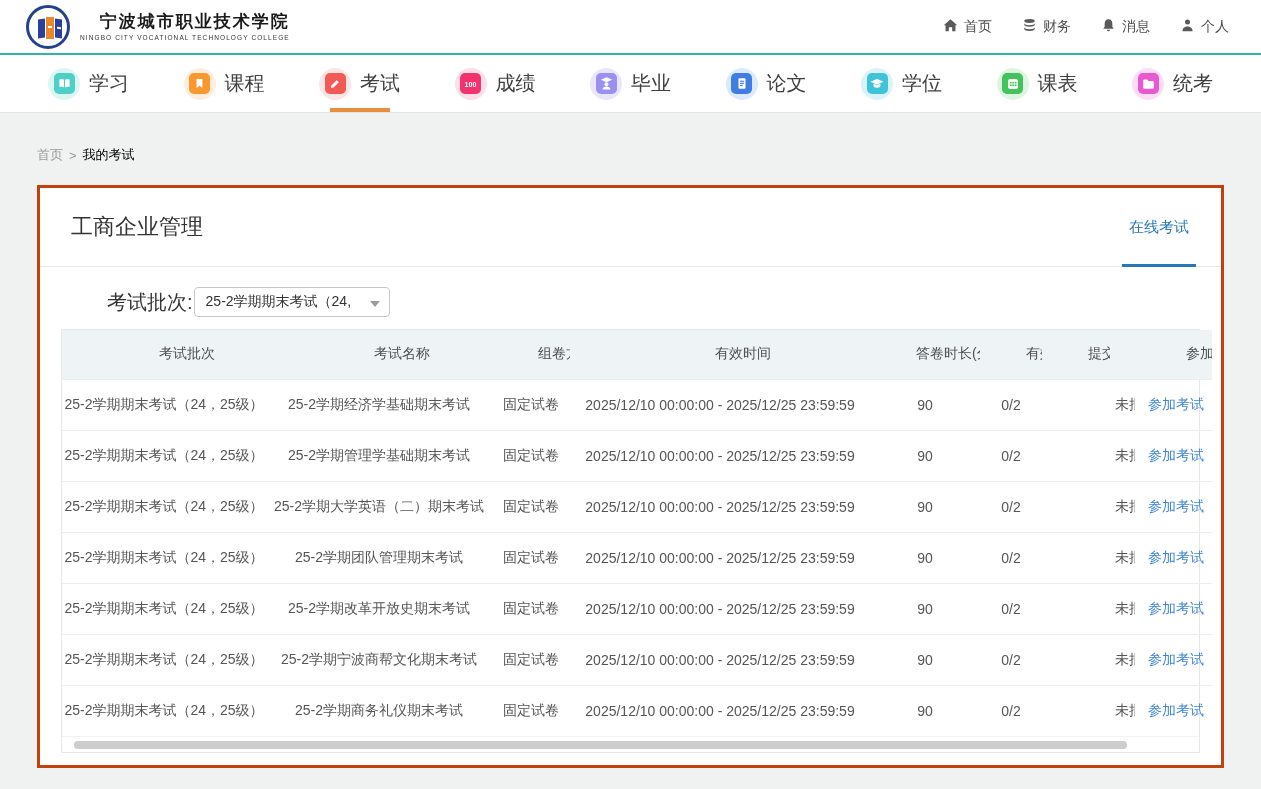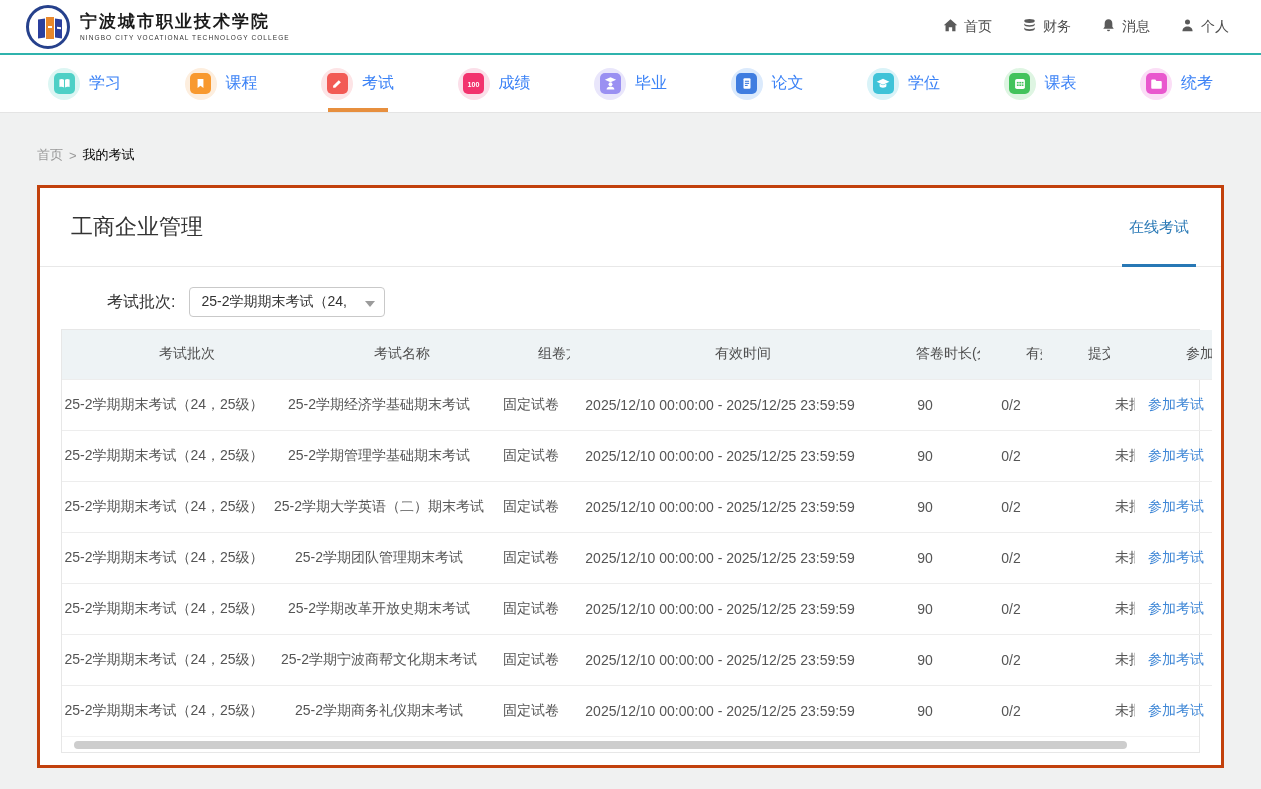--- a/index.html
+++ b/index.html
@@ -8,50 +8,50 @@
   
   .topbar { height:55px; background:#fff; border-bottom:2px solid #2fb3ad; display:flex; align-items:center; justify-content:space-between; padding:0 32px 0 26px; }
   .brand { display:flex; align-items:center; gap:10px; }
   .emblem { width:44px; height:44px; border-radius:50%; border:3px solid #26418c; background:#fff; position:relative; flex:0 0 auto; }
   .emblem i { position:absolute; display:block; }
   .emblem .b1 { left:9px;  top:11px; width:7px; height:19px; background:#2b3f9e; transform:skewY(-8deg); }
   .emblem .b2 { left:17px; top:9px;  width:8px; height:22px; background:#e8872b; }
   .emblem .b2::after { content:""; position:absolute; left:2px; top:9px; width:4px; height:2px; background:#fff; }
   .emblem .b3 { left:26px; top:11px; width:7px; height:19px; background:#2b3f9e; transform:skewY(8deg); }
   .emblem .b3::after { content:""; position:absolute; left:1.5px; top:8px; width:4px; height:2px; background:#fff; }
-  .brand-text { display:flex; flex-direction:column; line-height:1.15; }
+  .brand-text { display:flex; flex-direction:column; line-height:1.15;align-items:flex-end; }
   .brand-title { font-family:"DejaVu Serif","Liberation Serif",serif; font-weight:bold; font-size:17px; color:#1a1a1a; letter-spacing:2px; }
   .brand-sub { font-size:6.5px; color:#333; letter-spacing:1.1px; margin-top:2px; }
   .topnav { display:flex; align-items:center; gap:30px; }
   .topnav-item { display:flex; align-items:center; gap:6px; font-size:14px; color:#4c4c4c; cursor:pointer; }
   .topnav-item svg { fill:#5a5a5a; }
 
   
   .mainnav { height:58px; background:#fff; border-bottom:1px solid #e4e4e4; display:flex; align-items:stretch; justify-content:space-between; padding:0 48px; }
   .mn-item { display:flex; align-items:center; gap:9px; position:relative; cursor:pointer; }
-  .mn-label { font-size:16px; color:#3b82f6; }
+  .mn-label { font-size:20px; color:#404040; }
   .mn-ico { width:32px; height:32px; border-radius:50%; display:flex; align-items:center; justify-content:center; }
   .mn-ico .sq { width:21px; height:21px; border-radius:5px; display:flex; align-items:center; justify-content:center; }
   .mn-item.active::after { content:""; position:absolute; left:50%; transform:translateX(-50%); bottom:0; width:60px; height:4px; background:var(--ul,#e78f3e); }
 
   
   .content { padding-top:32px; }
   .breadcrumb { margin-left:37px; font-size:13px; color:#999; height:20px; display:flex; align-items:center; gap:6px; }
   .breadcrumb .crumb-last { color:#000000; }
   .breadcrumb .sep { color:#999; }
 
   .card { margin:20px 37px 0; width:1187px; height:583px; background:#fff; border:3px solid #c2410c; }
 
   .title-row { height:79px; border-bottom:1px solid #e8e8e8; display:flex; align-items:center; justify-content:space-between; padding:0 30px 0 31px; }
   .page-title { font-size:22px; color:#333; }
   .tab-online { position:relative; height:100%; display:flex; align-items:center; color:#2878b5; font-size:15px; padding:0 2px; cursor:pointer; }
   .tab-online::after { content:""; position:absolute; left:50%; transform:translateX(-50%); bottom:-1px; width:74px; height:3px; background:#2878b5; }
 
   .filter-row { margin:20px 0 12px 67px; display:flex; align-items:center; height:30px; }
-  .filter-label { font-size:16px; color:#333; margin-right:14px; }
+  .filter-label { font-size:20px; color:#333; margin-right:1px; }
   .select-box { width:196px; height:30px; border:1px solid #c9c9c9; border-radius:4px; display:flex; align-items:center; padding:0 26px 0 11px; position:relative; font-size:14px; color:#333; background:#fff; cursor:pointer; white-space:nowrap; overflow:hidden; }
   .select-box .caret { position:absolute; right:9px; top:13px; width:0; height:0; border-left:5px solid transparent; border-right:5px solid transparent; border-top:6px solid #9b9b9b; }
 
   .table-wrap { margin:0 21px; border:1px solid #e7e7e7; }
   table { width:100%; border-collapse:collapse; table-layout:fixed; }
   thead th { height:49px; background:#eef3f5; font-weight:normal; font-size:14px; color:#4f4f4f; text-align:center; overflow:hidden; white-space:nowrap;padding-left:46px; }
   tbody td { height:51px; border-top:1px solid #ededed; font-size:14px; color:#555; text-align:center; white-space:nowrap; overflow:hidden; }
   td .clip { width:20px; overflow:hidden; white-space:nowrap; margin:0 auto; text-align:left; }
   a.take-link { color:#3f87d6; text-decoration:none; cursor:pointer; }
 

